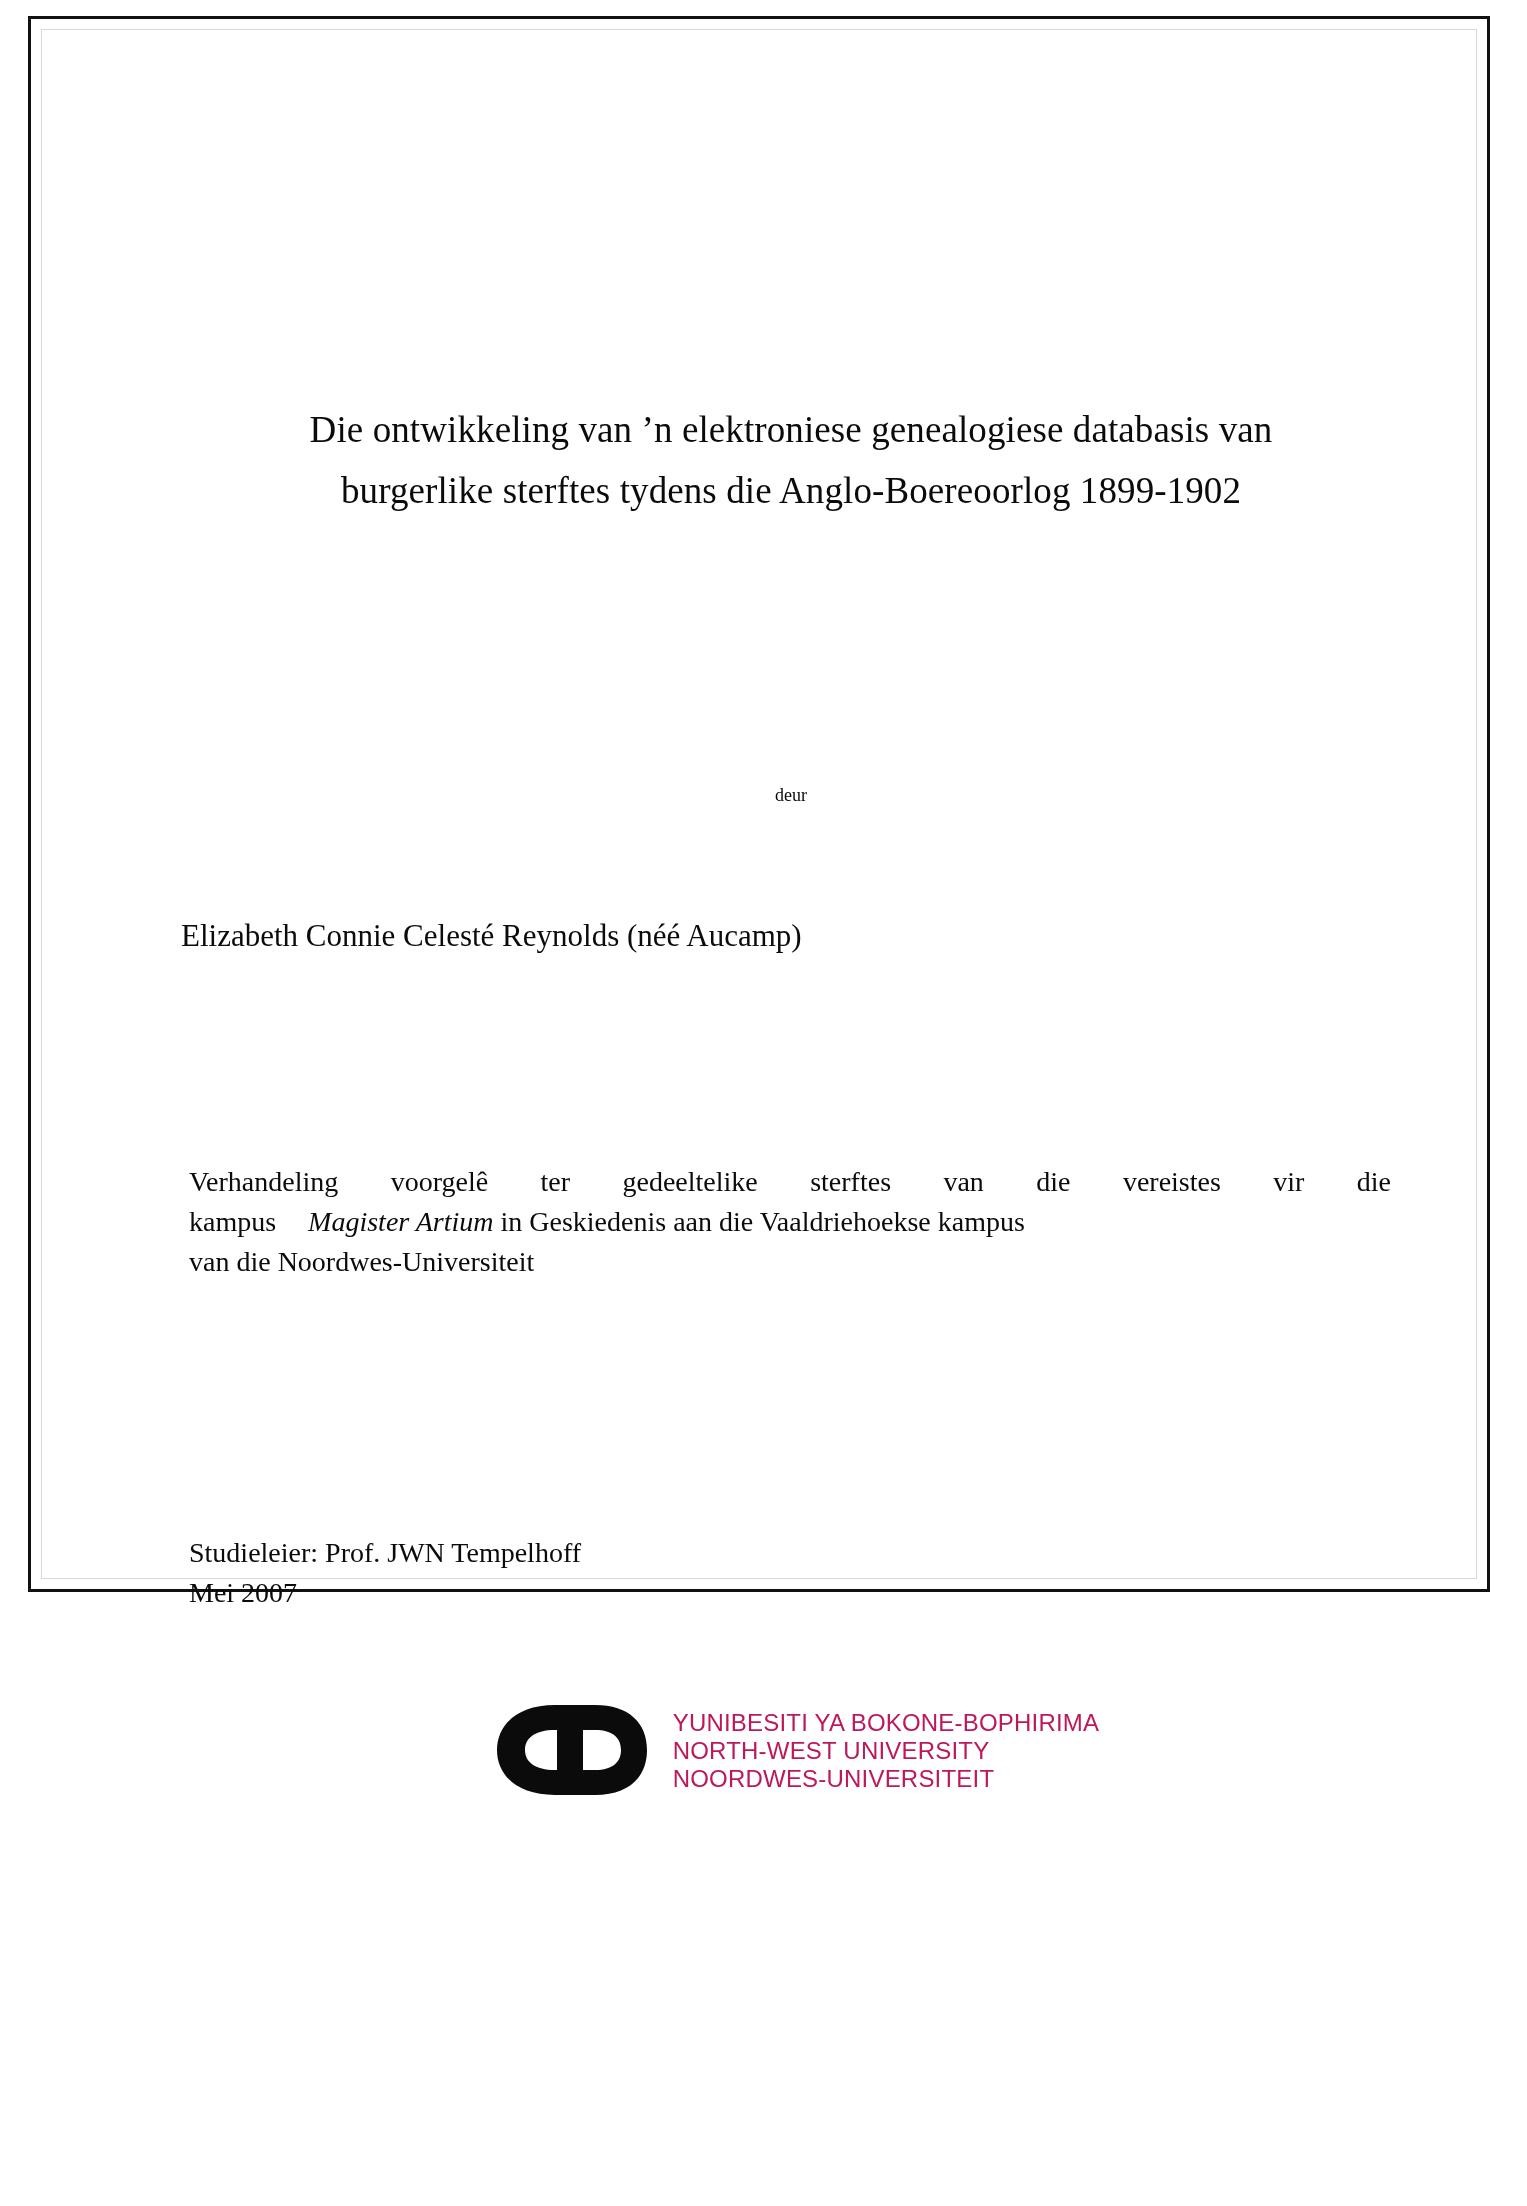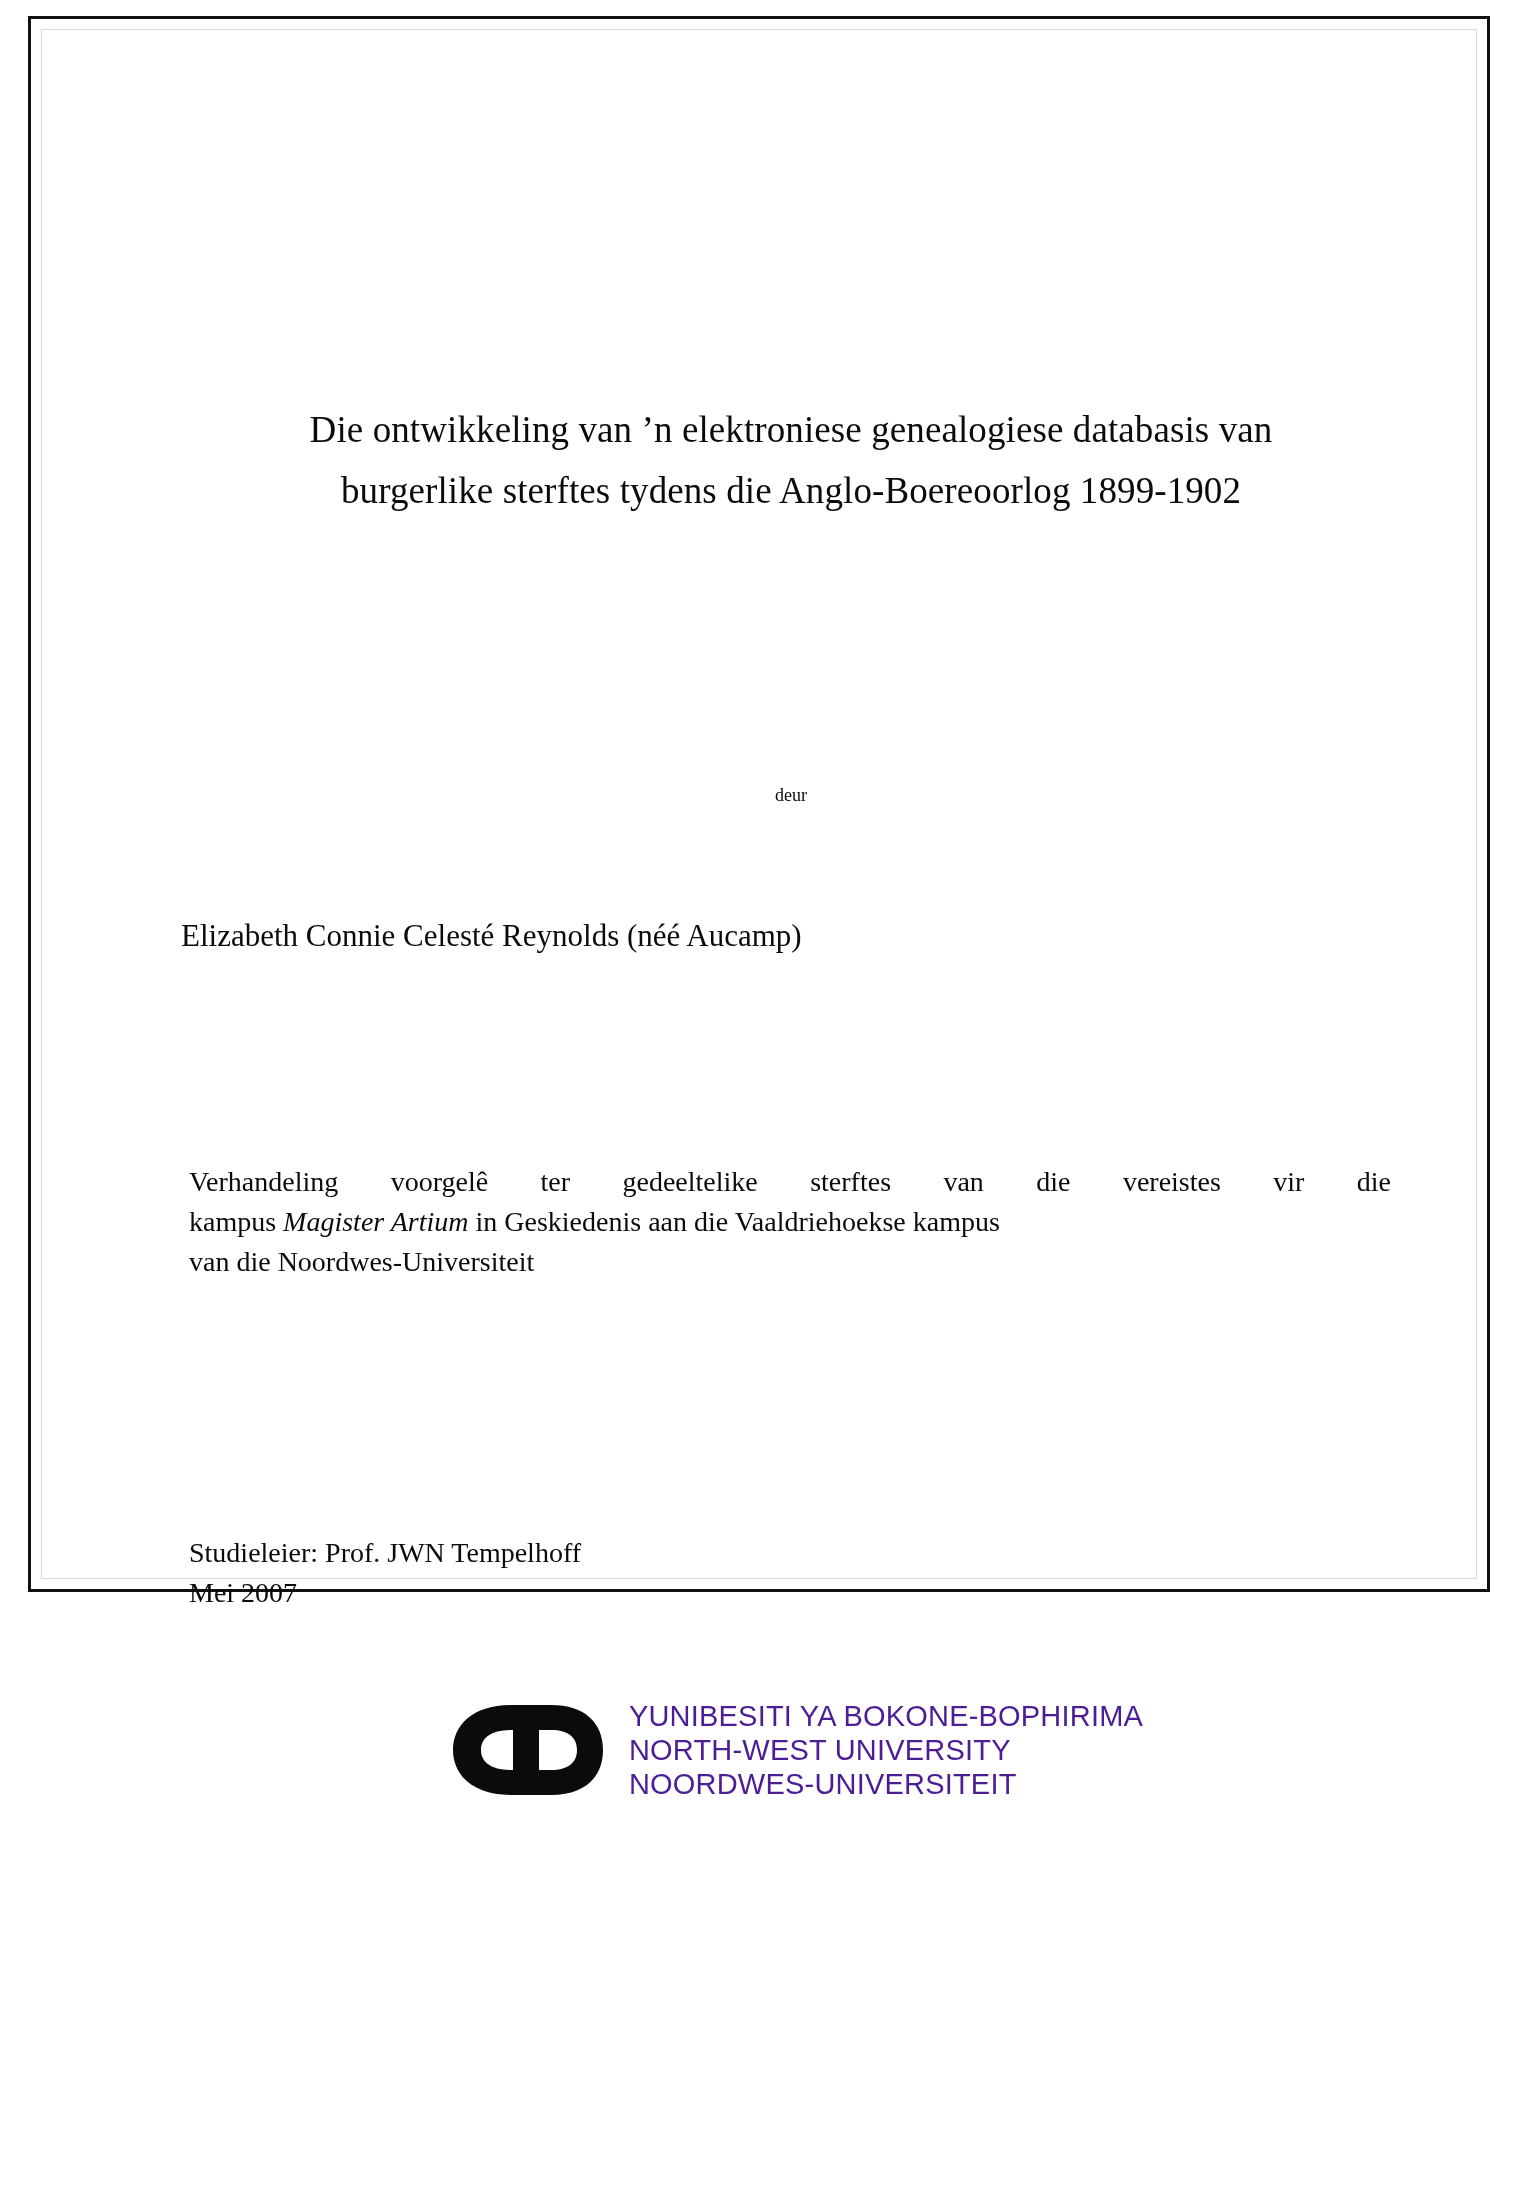--- a/index.html
+++ b/index.html
@@ -86,20 +86,21 @@
   }
   .statement .just {
     text-align: justify;
     text-align-last: justify;
   }
   .statement .normal {
     text-align: left;
   }
   .statement i {
     font-style: italic;
+    margin-left: 25px;
   }
 
   .supervisor {
     margin-top: 252px;
     font-size: 28px;
     line-height: 1.42;
     padding-left: 8px;
   }
   .supervisor .line {
     display: block;
@@ -117,24 +118,24 @@
     position: relative;
     width: 190px;
     height: 118px;
     flex: none;
   }
   .logo-mark svg {
     display: block;
   }
   .logo-text {
     font-family: "Liberation Sans", sans-serif;
-    font-size: 29px;
+    font-size: 24px;
     line-height: 1.17;
     letter-spacing: 0.2px;
-    color: #4c1d95;
+    color: #be185d;
     margin-left: -14px;
     padding-top: 2px;
   }
   .logo-text .line {
     display: block;
     white-space: nowrap;
   }
 </style>
 </head>
 <body>

